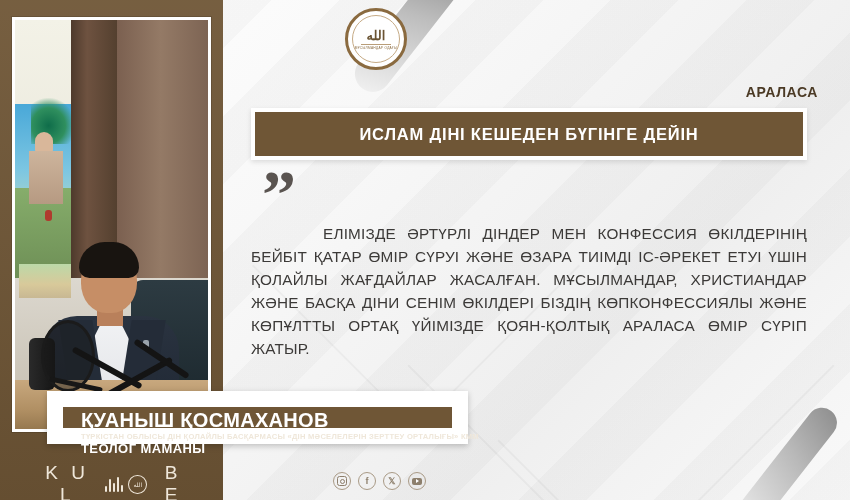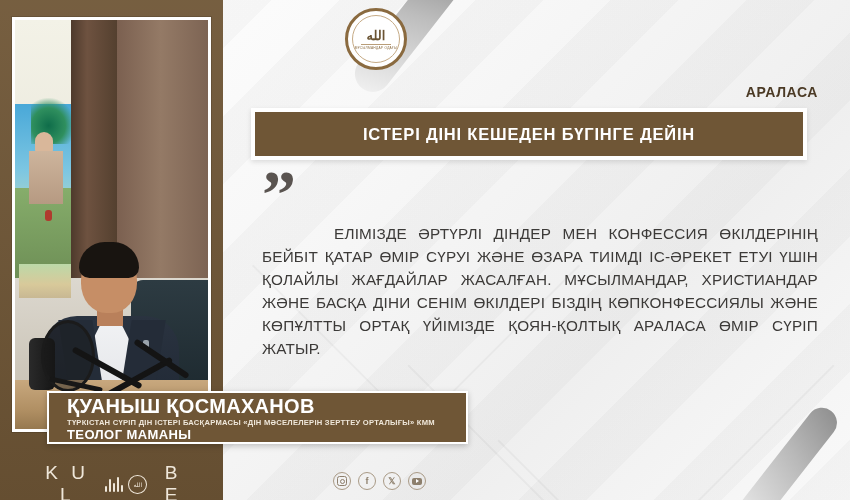--- a/index.html
+++ b/index.html
@@ -170,29 +170,29 @@
     text-align:center;white-space:nowrap;
   }
 
   
   .quote-mark{
     position:absolute;left:262px;top:172px;z-index:6;
     font-family:"Liberation Serif", serif;
     font-size:68px;line-height:44px;color:#5a5450;font-weight:bold;
   }
   .quote-body{
-    position:absolute;left:262px;top:222px;width:556px;z-index:6;
+    position:absolute;left:251px;top:222px;width:556px;z-index:6;
     color:#3c3a38;font-size:15.3px;line-height:23px;
     text-align:justify;text-indent:72px;letter-spacing:.2px;font-weight:400;
   }
 
   
   .nameplate{
     position:absolute;left:47px;top:391px;width:421px;height:53px;z-index:8;
-    background:#ffffff;padding:2px;box-sizing:border-box;
+    background:#ffffff;padding:16px;box-sizing:border-box;
     box-shadow:0 2px 6px rgba(0,0,0,.22);
   }
   .nameplate-in{
     width:100%;height:100%;background:#6f5636;box-sizing:border-box;
     padding:3px 0 0 18px;
   }
   .np-name{color:#ffffff;font-size:20px;font-weight:bold;letter-spacing:.3px;line-height:21px;}
   .np-org{color:#efe7da;font-size:7.6px;font-weight:bold;letter-spacing:.25px;line-height:11px;white-space:nowrap;}
   .np-role{color:#ffffff;font-size:13px;font-weight:bold;letter-spacing:.4px;line-height:14px;}
 
@@ -285,31 +285,31 @@
       <div class="badge-ar">الله</div>
       <div class="badge-line"></div>
       <div class="badge-sub">МҰСЫЛМАНДАР ОДАҒЫ</div>
     </div>
   </div>
 
   <div class="kicker">АРАЛАСА</div>
 
   <div class="title-outer">
     <div class="title-bar">
-      <div class="title-text">ІСТЕРІ ДІНІ КЕШЕДЕН БҮГІНГЕ ДЕЙІН</div>
+      <div class="title-text">ИСЛАМ ДІНІ КЕШЕДЕН БҮГІНГЕ ДЕЙІН</div>
     </div>
   </div>
 
   <div class="quote-mark">”</div>
   <div class="quote-body">ЕЛІМІЗДЕ ӘРТҮРЛІ ДІНДЕР МЕН КОНФЕССИЯ ӨКІЛДЕРІНІҢ БЕЙБІТ ҚАТАР ӨМІР СҮРУІ ЖӘНЕ ӨЗАРА ТИІМДІ ІС-ӘРЕКЕТ ЕТУІ ҮШІН ҚОЛАЙЛЫ ЖАҒДАЙЛАР ЖАСАЛҒАН. МҰСЫЛМАНДАР, ХРИСТИАНДАР ЖӘНЕ БАСҚА ДІНИ СЕНІМ ӨКІЛДЕРІ БІЗДІҢ КӨПКОНФЕССИЯЛЫ ЖӘНЕ КӨПҰЛТТЫ ОРТАҚ ҮЙІМІЗДЕ ҚОЯН-ҚОЛТЫҚ АРАЛАСА ӨМІР СҮРІП ЖАТЫР.</div>
 
   <div class="nameplate">
     <div class="nameplate-in">
       <div class="np-name">ҚУАНЫШ ҚОСМАХАНОВ</div>
-      <div class="np-org">ТҮРКІСТАН СҮРІП ДІН ІСТЕРІ БАСҚАРМАСЫ «ДІН МӘСЕЛЕЛЕРІН ЗЕРТТЕУ ОРТАЛЫҒЫ» КММ</div>
+      <div class="np-org">ТҮРКІСТАН ОБЛЫСЫ ДІН ҚОЛАЙЛЫ БАСҚАРМАСЫ «ДІН МӘСЕЛЕЛЕРІН ЗЕРТТЕУ ОРТАЛЫҒЫ» КММ</div>
       <div class="np-role">ТЕОЛОГ МАМАНЫ</div>
     </div>
   </div>
 
   <div class="studio">
     <div class="studio-word">
       <span>K U L</span>
       <span class="wave">
           <i></i>
           <i></i>

